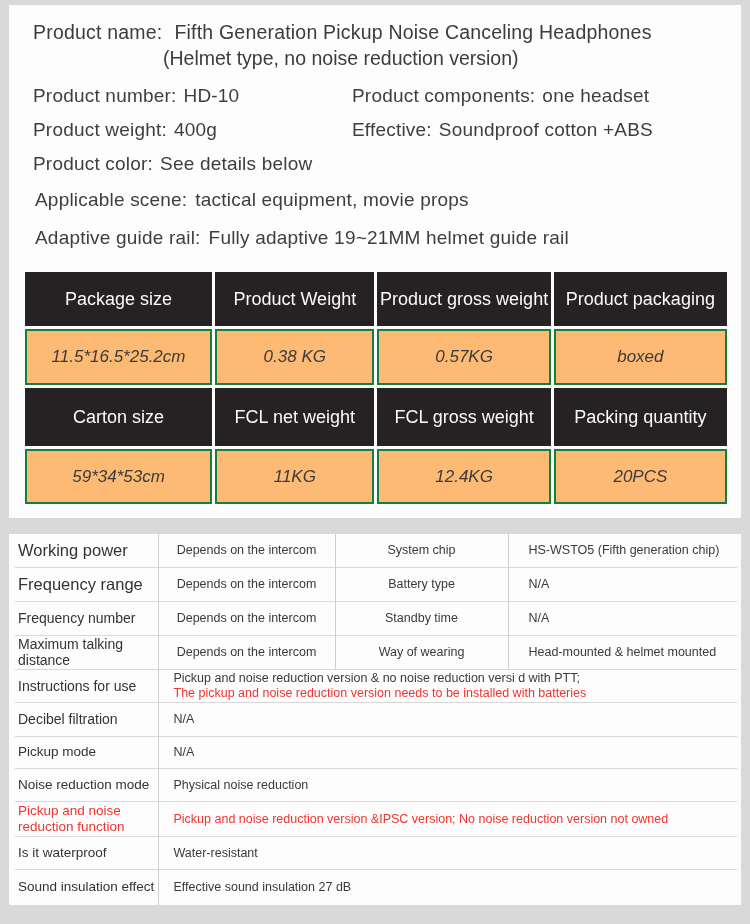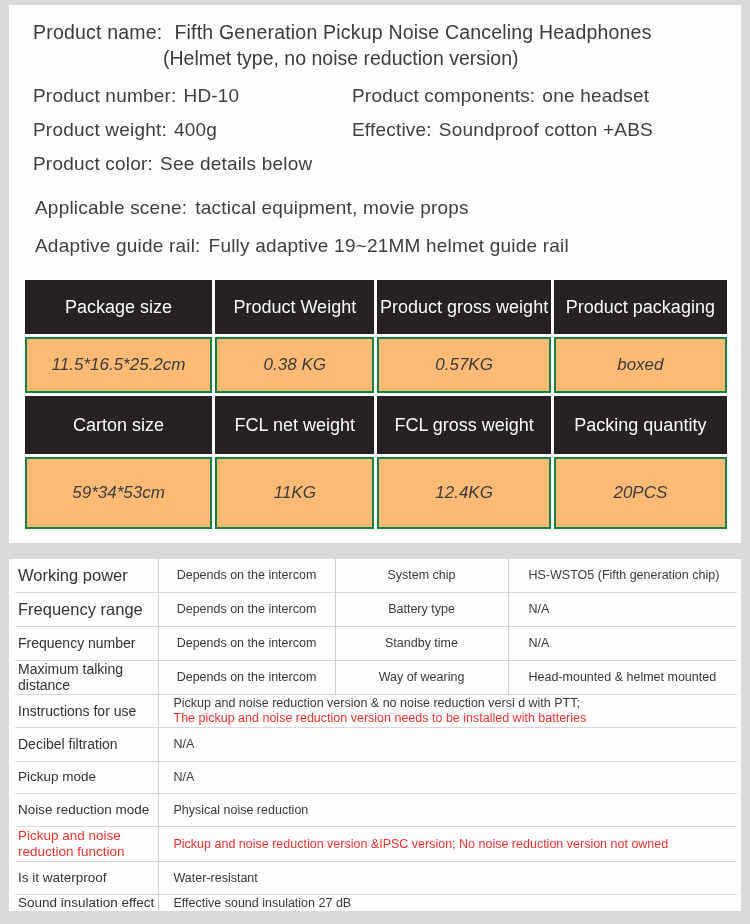--- a/index.html
+++ b/index.html
@@ -37,21 +37,21 @@
   .pair-row { display:flex; height:34px; align-items:center; }
   .pair-cell { display:flex; }
   .pair-cell.left { width:319px; }
   .pair-cell .lab { margin-right:7px; }
   .pair-cell, .full-row { font-size:19px; color:#3e3e3e; letter-spacing:0.2px; }
   .full-row {
     margin-left:26px;
     height:38px;
     display:flex; align-items:center;
   }
-  .full-rows { margin-top:8px; }
+  .full-rows { }
   .full-row .lab { margin-right:8px; }
 
   
   table.pkg {
     border-collapse:separate;
     border-spacing:3px;
     width:708px;
     margin:12px auto 0 13px;
     table-layout:fixed;
   }
@@ -69,21 +69,21 @@
   }
   table.pkg tr.hdr2 td.dark { height:58px; }
   table.pkg td.lite {
     background:#fdba74;
     color:#3b3b3b;
     font-size:17px;
     height:56px;
     border:2px solid #15803d;
     font-style:italic;
   }
-  table.pkg tr.data2 td.lite { height:72px; }
+  table.pkg tr.data2 td.lite { height:55px; }
 
   
   table.spec {
     border-collapse:collapse;
     width:722px;
     table-layout:fixed;
   }
   table.spec td { vertical-align:middle; }
   table.spec tr + tr td { border-top:1px solid #d8d8d8; }
   td.slbl {
@@ -115,21 +115,21 @@
   td.sspan {
     padding-left:15px;
     font-size:12.5px;
     color:#3a3a3a;
   }
   tr.r1 td, tr.r5 td  { height:33px; }
   tr.r2 td, tr.r3 td, tr.r4 td, tr.r6 td { height:34px; }
   tr.r7 td  { height:32px; }
   tr.r8 td, tr.r10 td { height:33px; }
   tr.r9 td  { height:35px; }
-  tr.r11 td { height:16px; }
+  tr.r11 td { height:36px; }
   .red { color:#ee352e !important; }
   .instr-line { line-height:15px; }
 </style>
 </head>
 <body>
 
 <div class="card card1">
 
   <div class="title1">
     <span class="lab">Product name:</span><span>Fifth Generation Pickup Noise Canceling Headphones</span>

